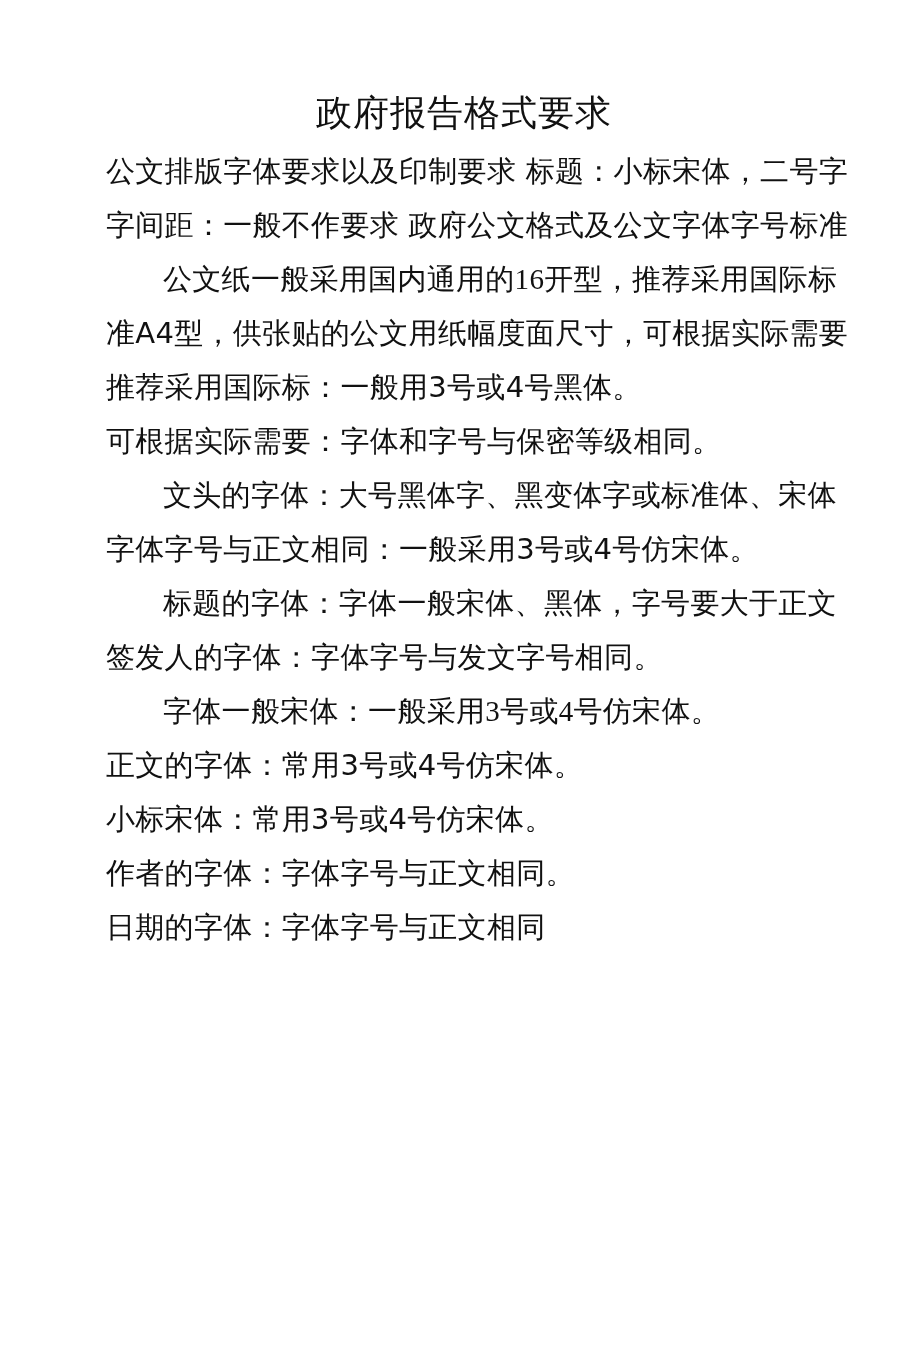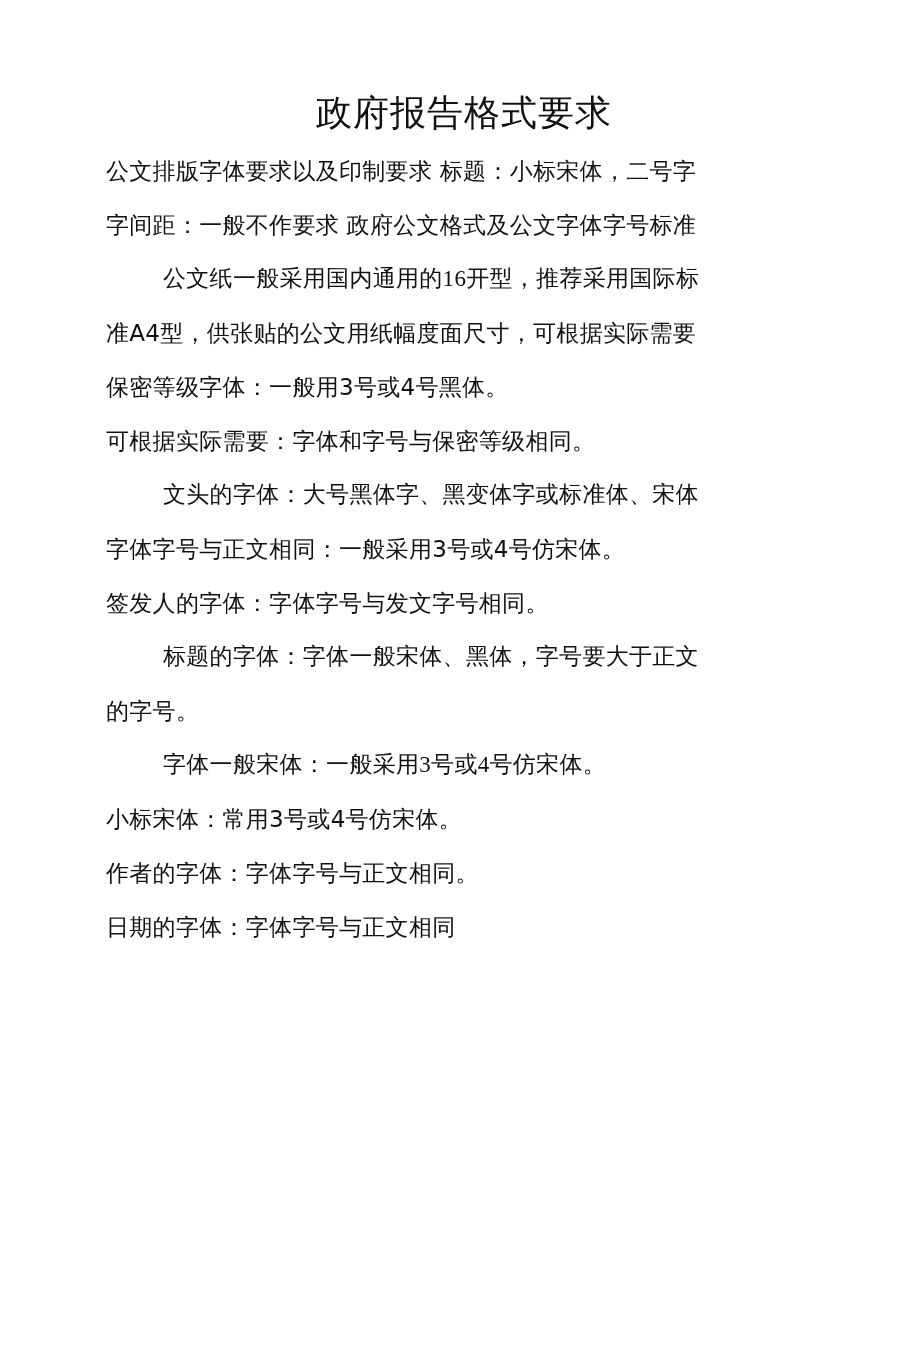--- a/index.html
+++ b/index.html
@@ -37,45 +37,45 @@
     }
     .body {
       position: absolute;
       left: 102px;
       top: 151px;
       width: 640px;
     }
     .line {
       height: 54px;
       line-height: 40px;
-      font-size: 23px;
+      font-size: 29px;
       white-space: nowrap;
       letter-spacing: 0.3px;
     }
     .indent {
       padding-left: 57px;
       font-family: Liberation Serif, serif;
     }
   </style>
 </head>
 <body>
 
 <div class="page">
   <h1 class="title">政府报告格式要求</h1>
 
   <div class="body">
     <div class="line">公文排版字体要求以及印制要求  标题：小标宋体，二号字</div>
     <div class="line">字间距：一般不作要求  政府公文格式及公文字体字号标准</div>
     <div class="line indent">公文纸一般采用国内通用的16开型，推荐采用国际标</div>
     <div class="line">准A4型，供张贴的公文用纸幅度面尺寸，可根据实际需要</div>
-    <div class="line">保密等级字体：一般用3号或4号黑体。</div>
+    <div class="line">推荐采用国际标：一般用3号或4号黑体。</div>
     <div class="line">可根据实际需要：字体和字号与保密等级相同。</div>
     <div class="line indent">文头的字体：大号黑体字、黑变体字或标准体、宋体</div>
     <div class="line">字体字号与正文相同：一般采用3号或4号仿宋体。</div>
+    <div class="line indent">标题的字体：字体一般宋体、黑体，字号要大于正文</div>
     <div class="line">签发人的字体：字体字号与发文字号相同。</div>
-    <div class="line indent">标题的字体：字体一般宋体、黑体，字号要大于正文</div>
-    <div class="line">的字号。</div>
     <div class="line indent">字体一般宋体：一般采用3号或4号仿宋体。</div>
+    <div class="line">正文的字体：常用3号或4号仿宋体。</div>
     <div class="line">小标宋体：常用3号或4号仿宋体。</div>
     <div class="line">作者的字体：字体字号与正文相同。</div>
     <div class="line">日期的字体：字体字号与正文相同</div>
   </div>
 </div>
 
 </body></html>

